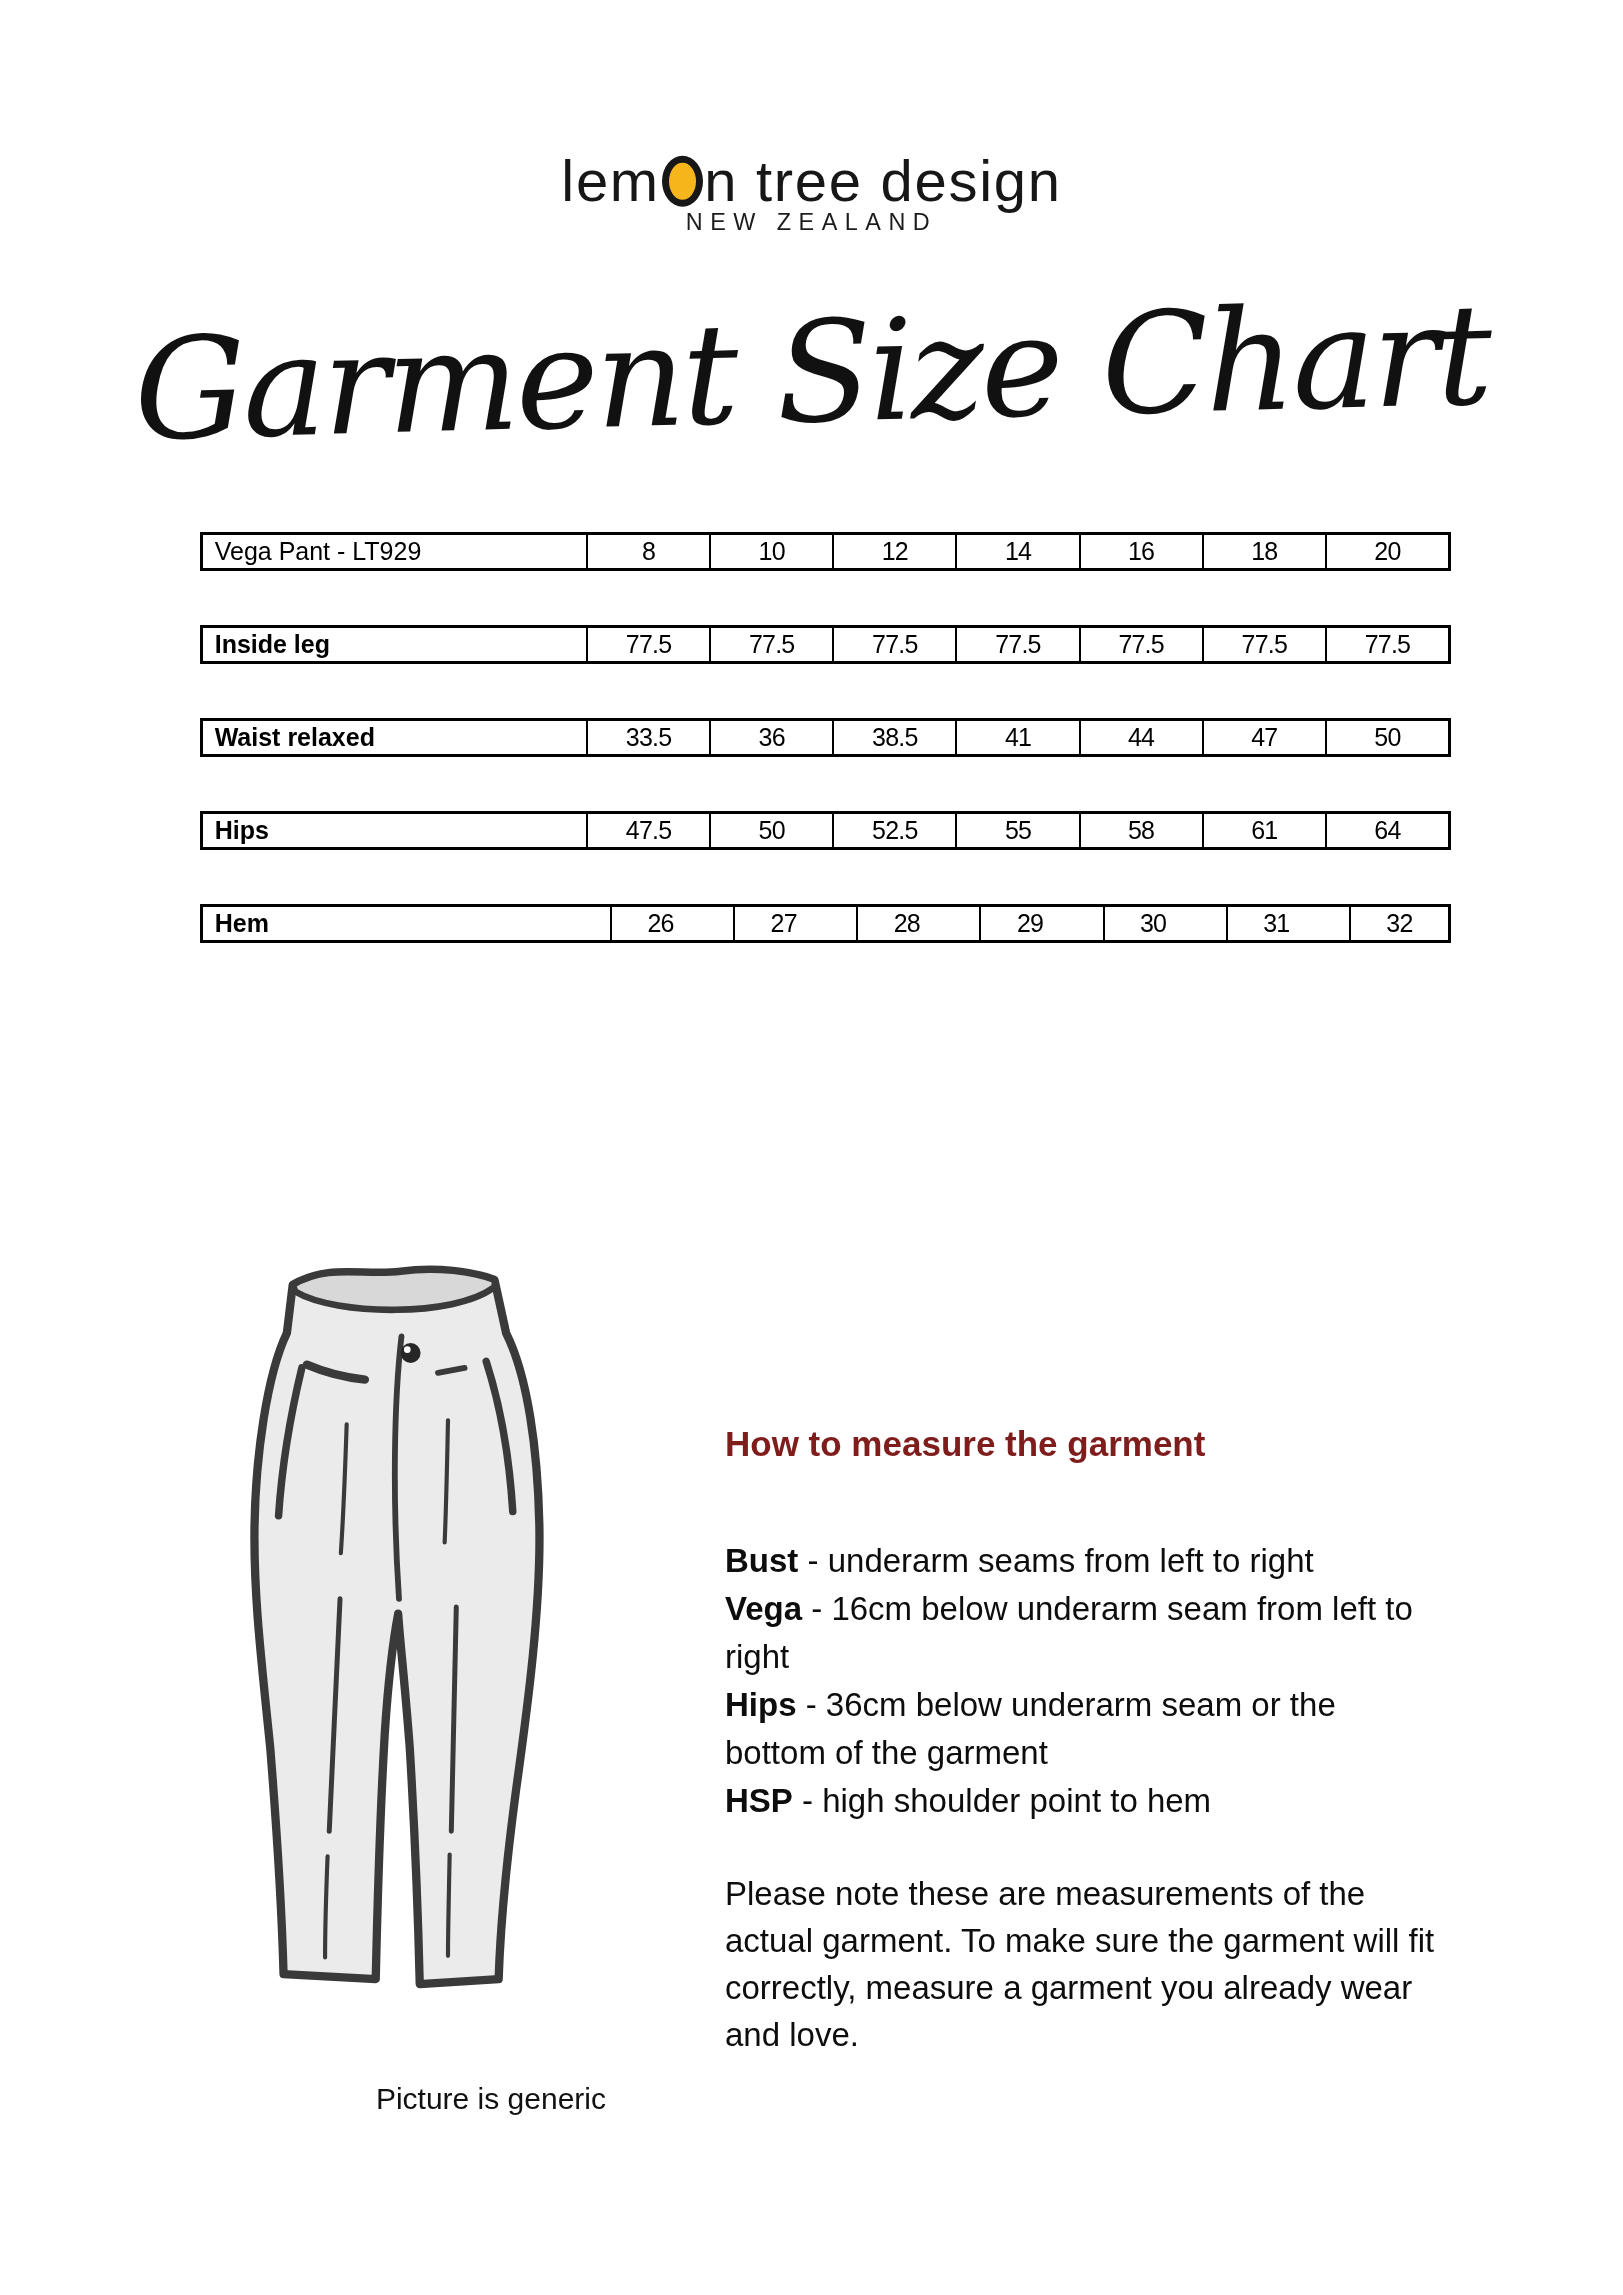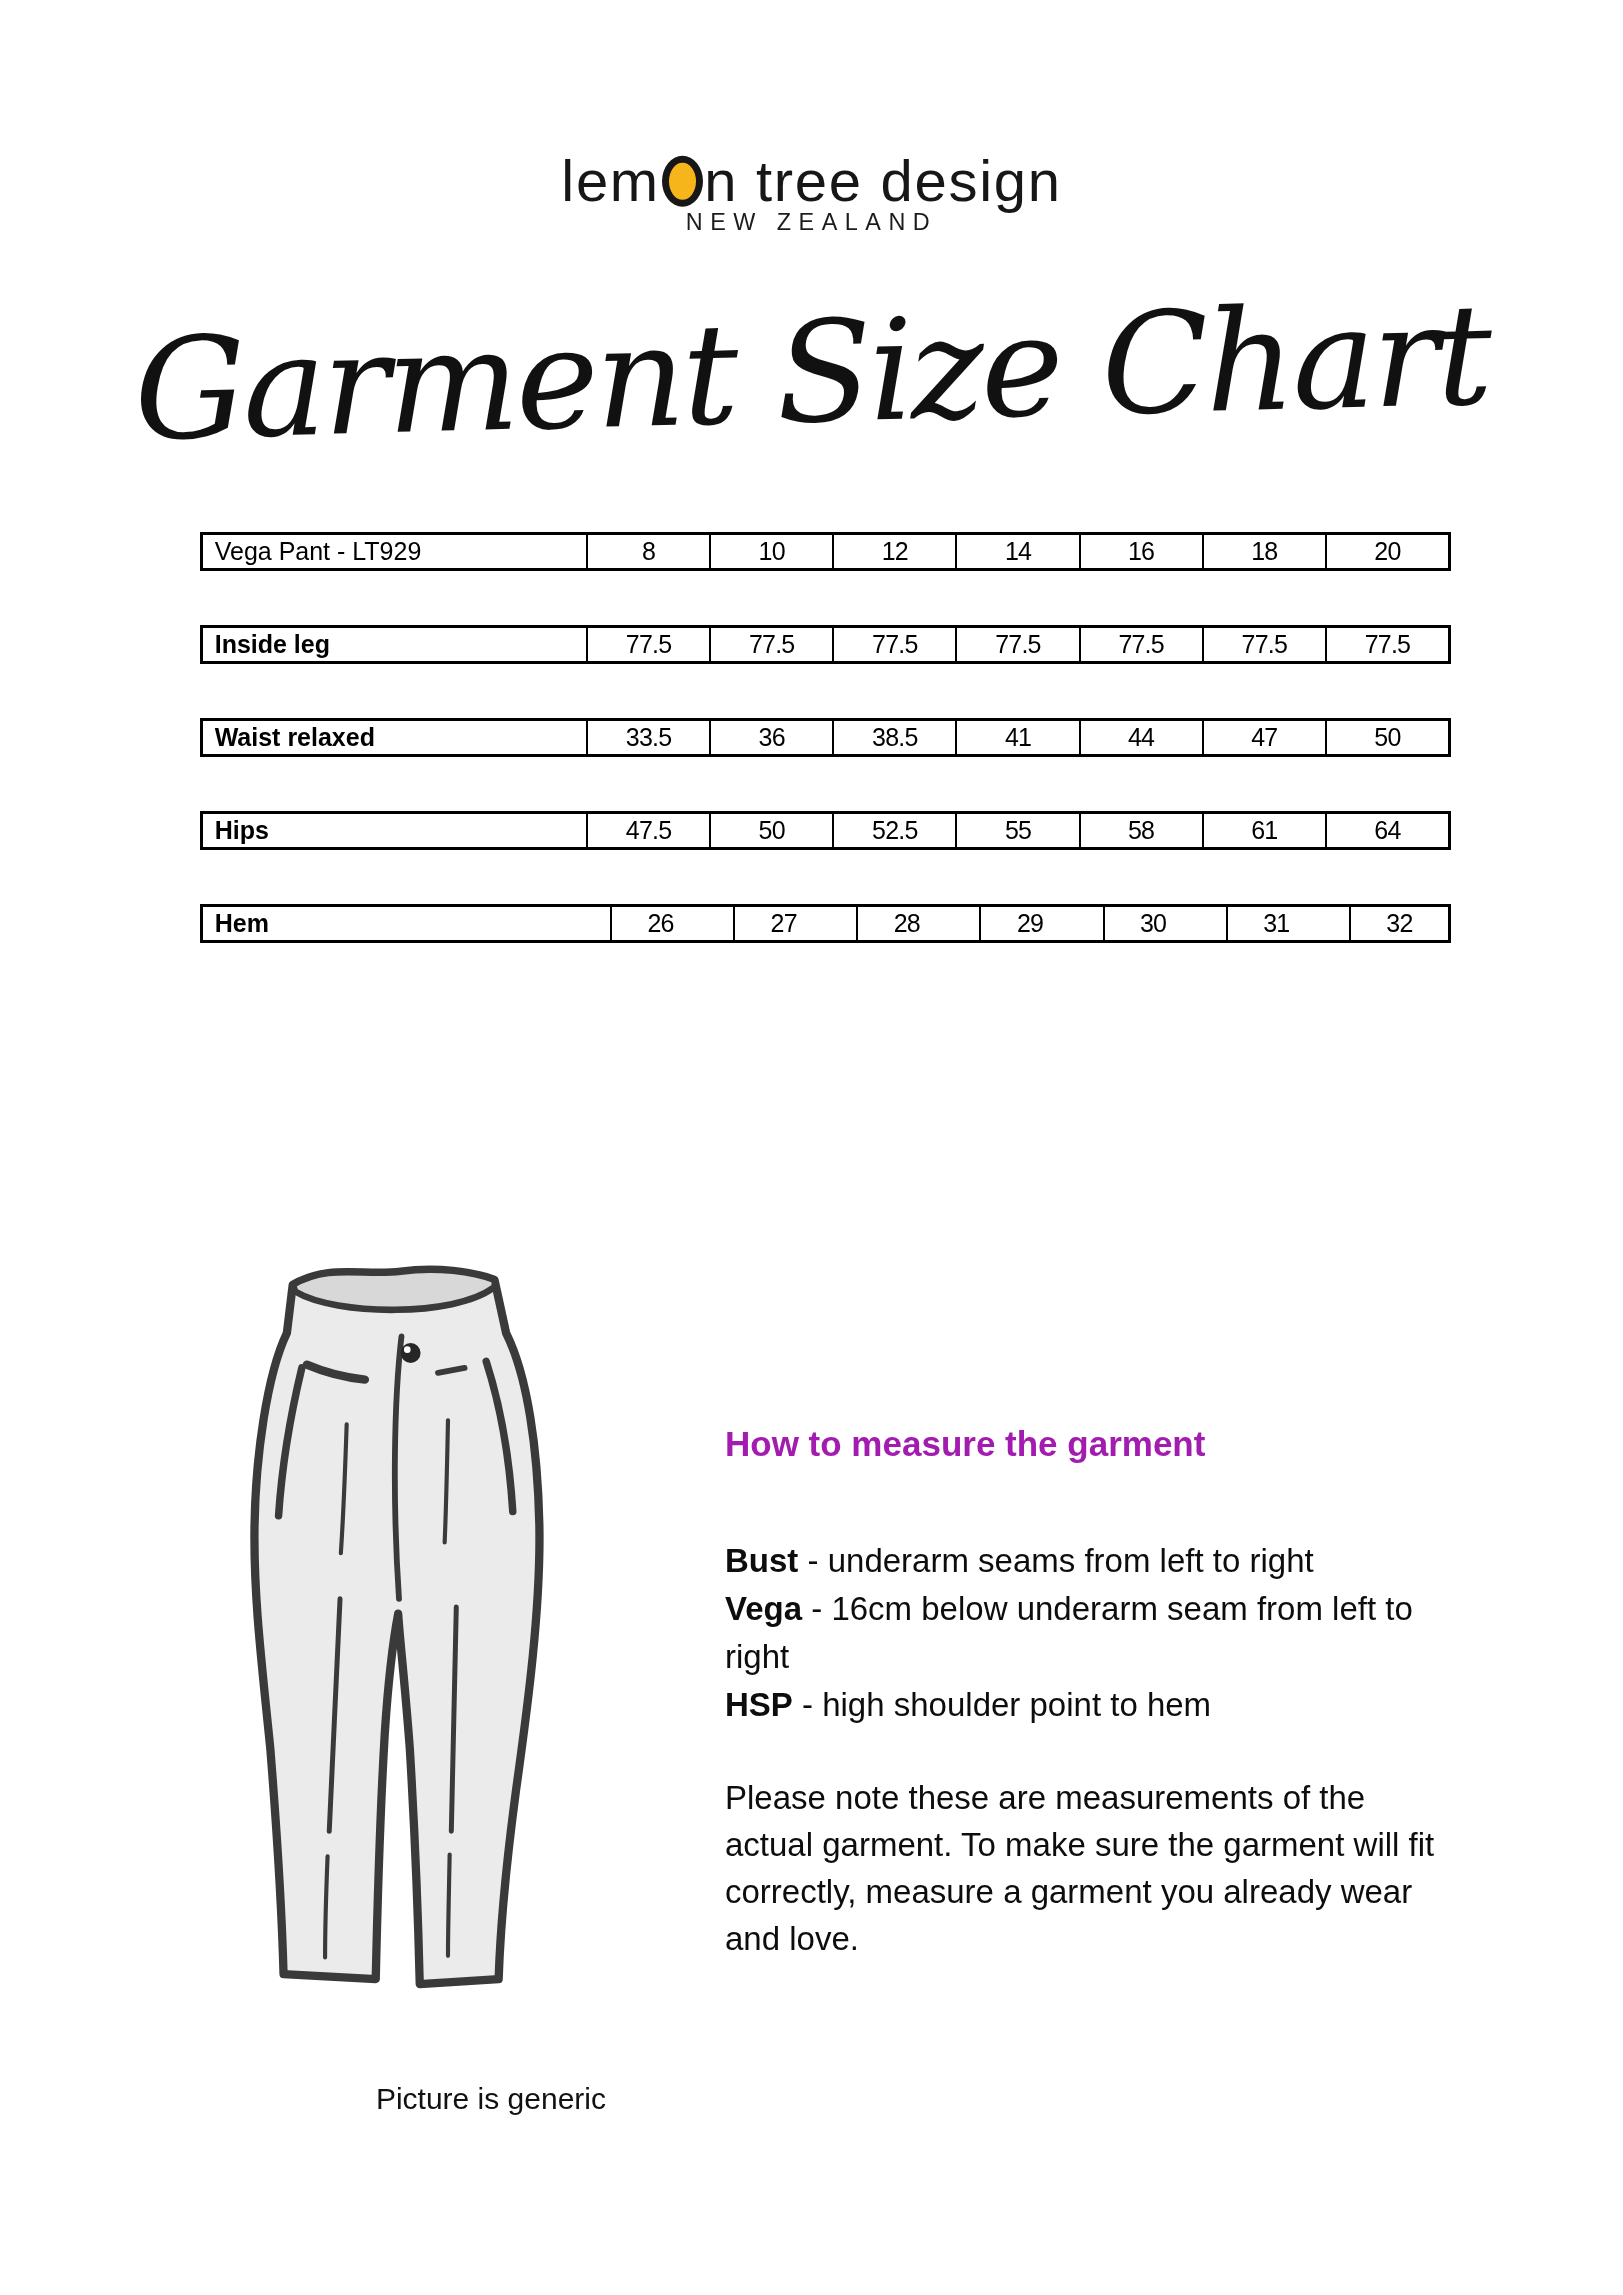--- a/index.html
+++ b/index.html
@@ -30,21 +30,21 @@
   .cell.label{justify-content:flex-start;padding-left:11.7px;font-weight:bold;border-left:none;letter-spacing:0;}
   .strip.header .cell{font-weight:normal;}
 
   
   .pants{position:absolute;left:246px;top:1250px;width:301px;height:764px;}
   .caption{position:absolute;left:205px;top:2082px;width:401px;text-align:right;
         font-size:30px;color:#111;}
 
   
   .guide{position:absolute;left:725px;top:1425px;width:710px;}
-  .guide h2{margin:0 0 74px 0;font-size:35px;line-height:38px;font-weight:bold;color:#a21caf;}
+  .guide h2{margin:0 0 74px 0;font-size:35px;line-height:38px;font-weight:bold;color:#7f1d1d;}
   .measure-list{font-size:33px;line-height:48px;color:#0d0d0d;}
   .measure-item .term{font-weight:bold;}
   .note{margin:45px 0 0 0;font-size:33px;line-height:47px;color:#0d0d0d;}
 </style>
 </head>
 <body>
 
 <div class="page">
 
   <div class="logo"><span>lem</span><span class="lemon-o"></span><span>n tree design</span></div>
@@ -146,19 +146,20 @@
     <path d="M 252,430 C 250,530 248,620 246,700" fill="none" stroke="#3a3a3a" stroke-width="6" stroke-linecap="round"></path>
     <path d="M 244,728 C 243,780 242,820 242,850" fill="none" stroke="#3a3a3a" stroke-width="5" stroke-linecap="round"></path>
   </svg>
   <div class="caption">Picture is generic</div>
 
   <div class="guide">
     <h2>How to measure the garment</h2>
     <div class="measure-list">
         <div class="measure-item"><span class="term">Bust</span> - underarm seams from left to right</div>
         <div class="measure-item"><span class="term">Vega</span> - 16cm below underarm seam from left to right</div>
+        <div class="measure-item"><span class="term">Hips</span> - 36cm below underarm seam or the bottom of the garment</div>
         <div class="measure-item"><span class="term">HSP</span> - high shoulder point to hem</div>
       </div>
     <p class="note">Please note these are measurements of the actual garment. To make sure the garment will fit correctly, measure a garment you already wear and love.</p>
   </div>
 
 </div>
 
 
 </body></html>

